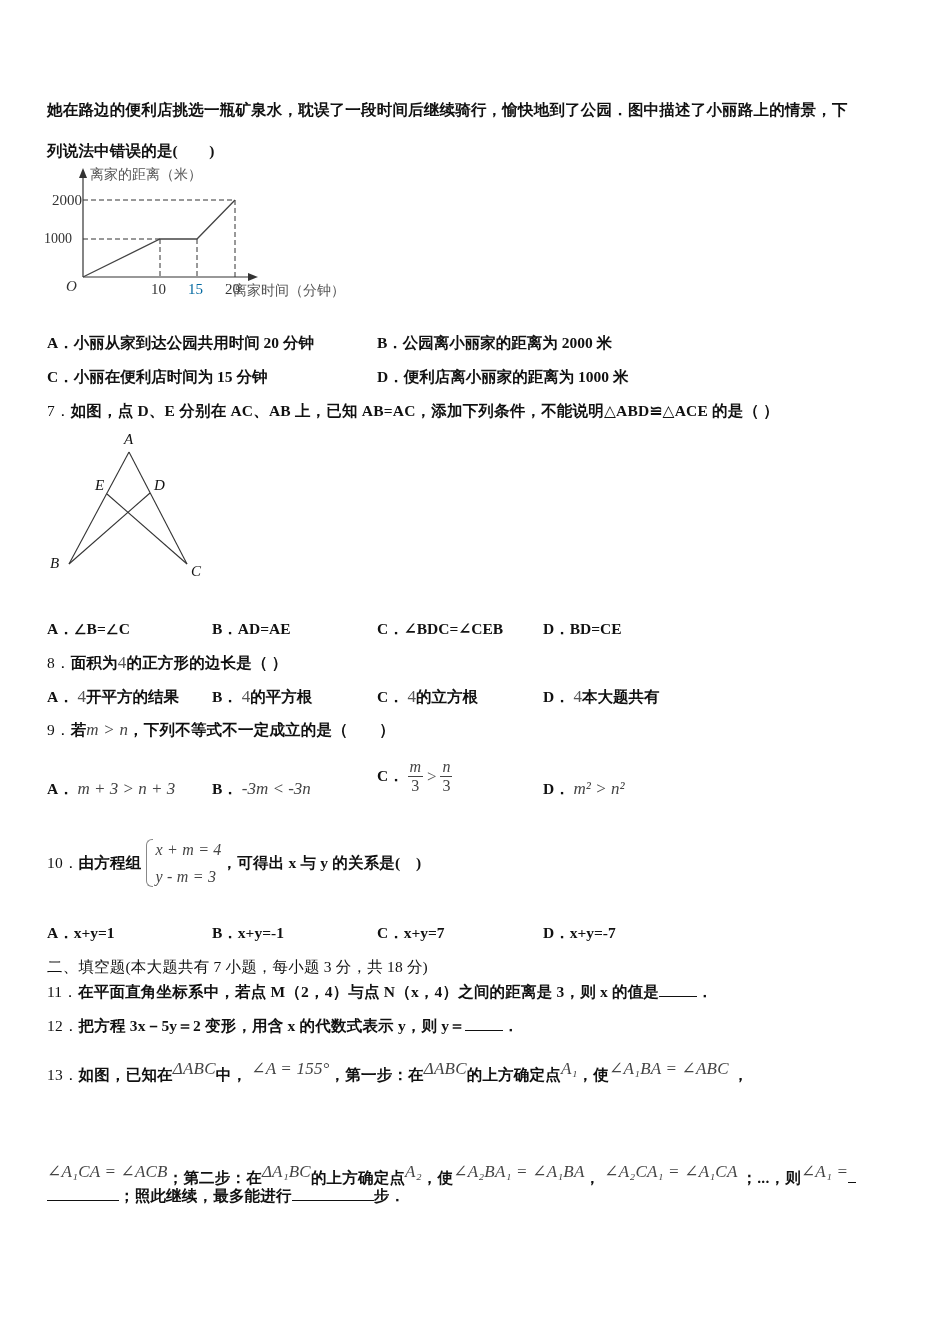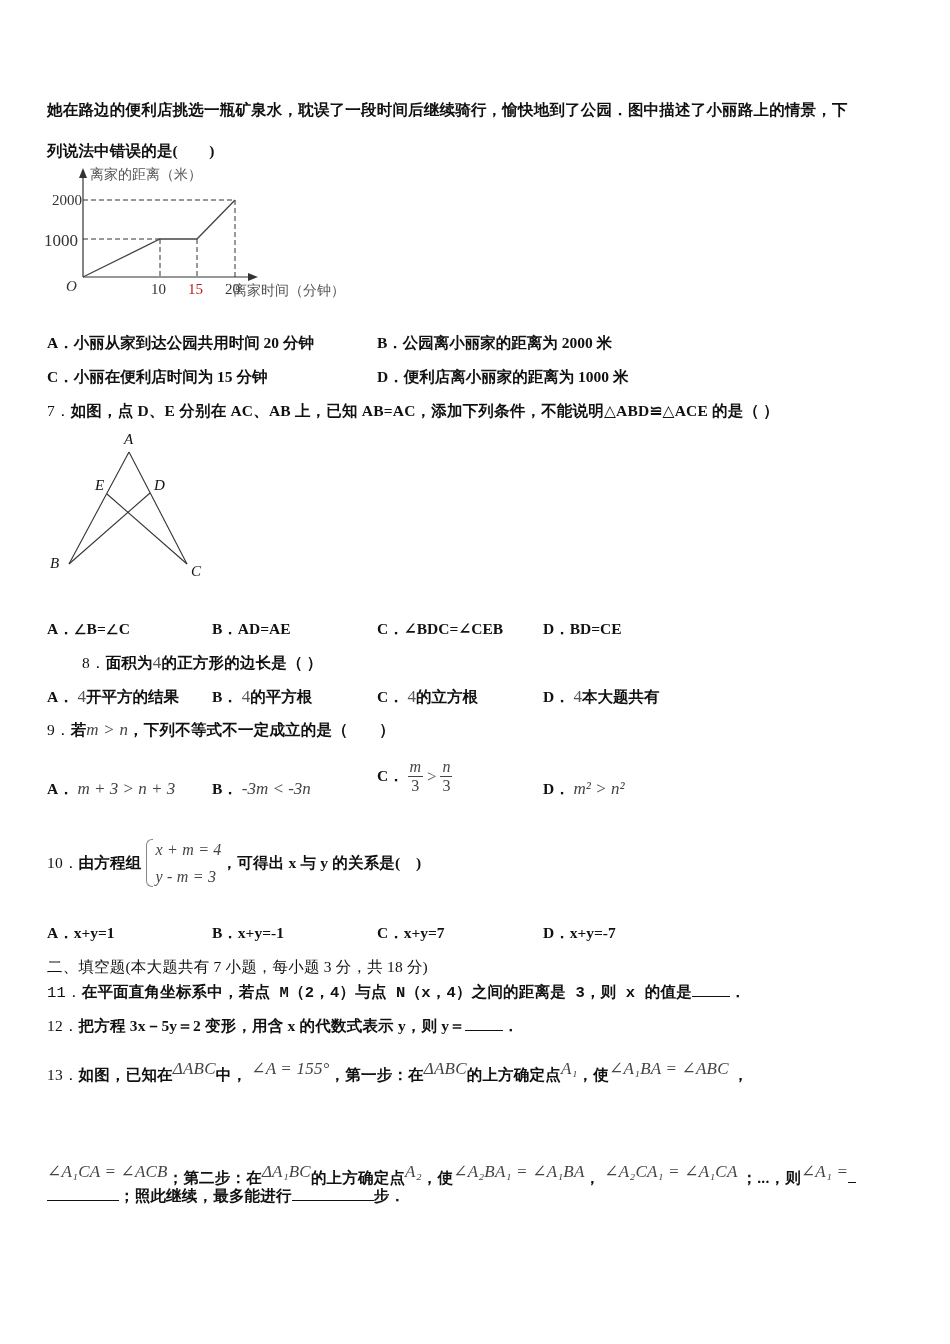--- a/index.html
+++ b/index.html
@@ -36,24 +36,24 @@
     <line x1="53" y1="40" x2="205" y2="40" stroke="#333" stroke-dasharray="5,3"></line>
     <line x1="53" y1="79" x2="130" y2="79" stroke="#333" stroke-dasharray="5,3"></line>
     <line x1="130" y1="79" x2="130" y2="117" stroke="#333" stroke-dasharray="5,3"></line>
     <line x1="167" y1="79" x2="167" y2="117" stroke="#333" stroke-dasharray="5,3"></line>
     <line x1="205" y1="40" x2="205" y2="117" stroke="#333" stroke-dasharray="5,3"></line>
 
     <polyline points="53,117 130,79 167,79 205,40" fill="none" stroke="#444" stroke-width="1.3"></polyline>
   </svg>
   <span class="abs" style="left:60px; top:6px; font-family:'DejaVu Sans',sans-serif; font-size:14px; color:#555;">离家的距离（米）</span>
   <span class="abs" style="left:22px; top:32px; font-size:15px; color:#333;">2000</span>
-  <span class="abs" style="left:14px; top:71px; font-size:17px; color:#333;">1000</span>
+  <span class="abs" style="left:14px; top:71px; font-size:14px; color:#333;">1000</span>
   <span class="abs" style="left:36px; top:118px; font-size:15px; font-style:italic; color:#333;">O</span>
   <span class="abs" style="left:121px; top:121px; font-size:15px; color:#333;">10</span>
-  <span class="abs" style="left:158px; top:121px; font-size:15px; color:#b91c1c;">15</span>
+  <span class="abs" style="left:158px; top:121px; font-size:15px; color:#0369a1;">15</span>
   <span class="abs" style="left:195px; top:121px; font-size:15px; color:#333;">20</span>
   <span class="abs" style="left:203px; top:122px; font-family:'DejaVu Sans',sans-serif; font-size:14px; color:#555;">离家时间（分钟）</span>
 </div>
 
 <div class="opt" style="left:47px; top:333px;">
   <span>A．</span><span>小丽从家到达公园共用时间 20 分钟</span>
 </div>
 <div class="opt" style="left:377px; top:333px;">
   <span>B．</span><span>公园离小丽家的距离为 2000 米</span>
 </div>
@@ -78,21 +78,21 @@
   <span class="abs" style="left:65px; top:52px; font-style:italic; font-size:15px;">E</span>
   <span class="abs" style="left:124px; top:52px; font-style:italic; font-size:15px;">D</span>
   <span class="abs" style="left:20px; top:130px; font-style:italic; font-size:15px;">B</span>
   <span class="abs" style="left:161px; top:138px; font-style:italic; font-size:15px;">C</span>
 </div>
 <div class="opt" style="left:47px; top:619px;font-family:Liberation Serif, serif;"><span>A．</span><span>∠B=∠C</span></div>
 <div class="opt" style="left:212px; top:619px;"><span>B．</span><span>AD=AE</span></div>
 <div class="opt" style="left:377px; top:619px;"><span>C．</span><span>∠BDC=∠CEB</span></div>
 <div class="opt" style="left:543px; top:619px;"><span>D．</span><span>BD=CE</span></div>
 
-<div class="line" style="top:653px;margin-left:35px;">
+<div class="line" style="top:653px;">
   <span class="num">8．</span><span>面积为</span><span class="mathn">4</span><span>的正方形的边长是（ ）</span>
 </div>
 <div class="opt" style="left:47px; top:687px;"><span>A．</span> <span class="mathn">4</span><span>开平方的结果</span></div>
 <div class="opt" style="left:212px; top:687px;"><span>B．</span> <span class="mathn">4</span><span>的平方根</span></div>
 <div class="opt" style="left:377px; top:687px;"><span>C．</span> <span class="mathn">4</span><span>的立方根</span></div>
 <div class="opt" style="left:543px; top:687px;"><span>D．</span> <span class="mathn">4</span><span>本大题共有</span></div>
 
 <div class="line" style="top:720px;">
   <span class="num">9．</span><span>若</span><span class="math">m &gt; n</span><span>，下列不等式不一定成立的是（　　）</span>
 </div>
@@ -113,21 +113,21 @@
     <span style="display:block;">y - m = 3</span>
   </span><span style="vertical-align:middle;">，可得出 x 与 y 的关系是(　)</span>
 </div>
 <div class="opt" style="left:47px; top:923px;"><span>A．</span><span>x+y=1</span></div>
 <div class="opt" style="left:212px; top:923px;"><span>B．</span><span>x+y=-1</span></div>
 <div class="opt" style="left:377px; top:923px;"><span>C．</span><span>x+y=7</span></div>
 <div class="opt" style="left:543px; top:923px;"><span>D．</span><span>x+y=-7</span></div>
 
 <div class="line" style="top:957px; font-weight:normal;">二、填空题(本大题共有 7 小题，每小题 3 分，共 18 分)</div>
 
-<div class="line" style="top:982px;font-family:Liberation Mono, monospace;">
+<div class="line" style="top:982px;">
   <span class="num">11．</span><span>在平面直角坐标系中，若点 M（2，4）与点 N（x，4）之间的距离是 3，则 x 的值是</span><span class="blank" style="width:38px;"></span><span>．</span>
 </div>
 
 <div class="line" style="top:1016px;">
   <span class="num">12．</span><span>把方程 3x－5y＝2 变形，用含 x 的代数式表示 y，则 y＝</span><span class="blank" style="width:38px;"></span><span>．</span>
 </div>
 
 <div class="line" style="top:1058px;">
   <span class="num">13．</span><span>如图，已知在</span><span class="math" style="vertical-align:6px;">ΔABC</span><span>中，</span>&nbsp;<span class="math" style="vertical-align:6px;">∠A = 155°</span><span>，第一步：在</span><span class="math" style="vertical-align:6px;">ΔABC</span><span>的上方确定点</span><span class="math" style="vertical-align:6px;">A₁</span><span>，使</span><span class="math" style="vertical-align:6px;">∠A₁BA = ∠ABC</span>&nbsp;<span>，</span>
 </div>

